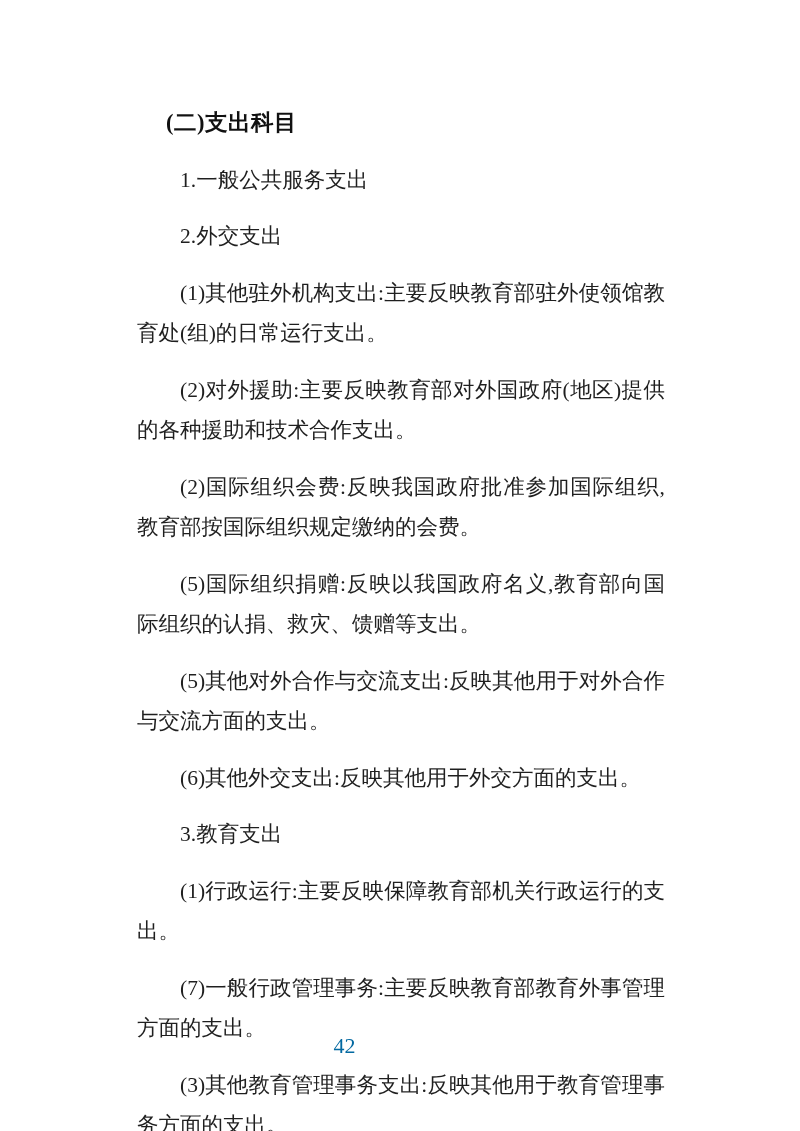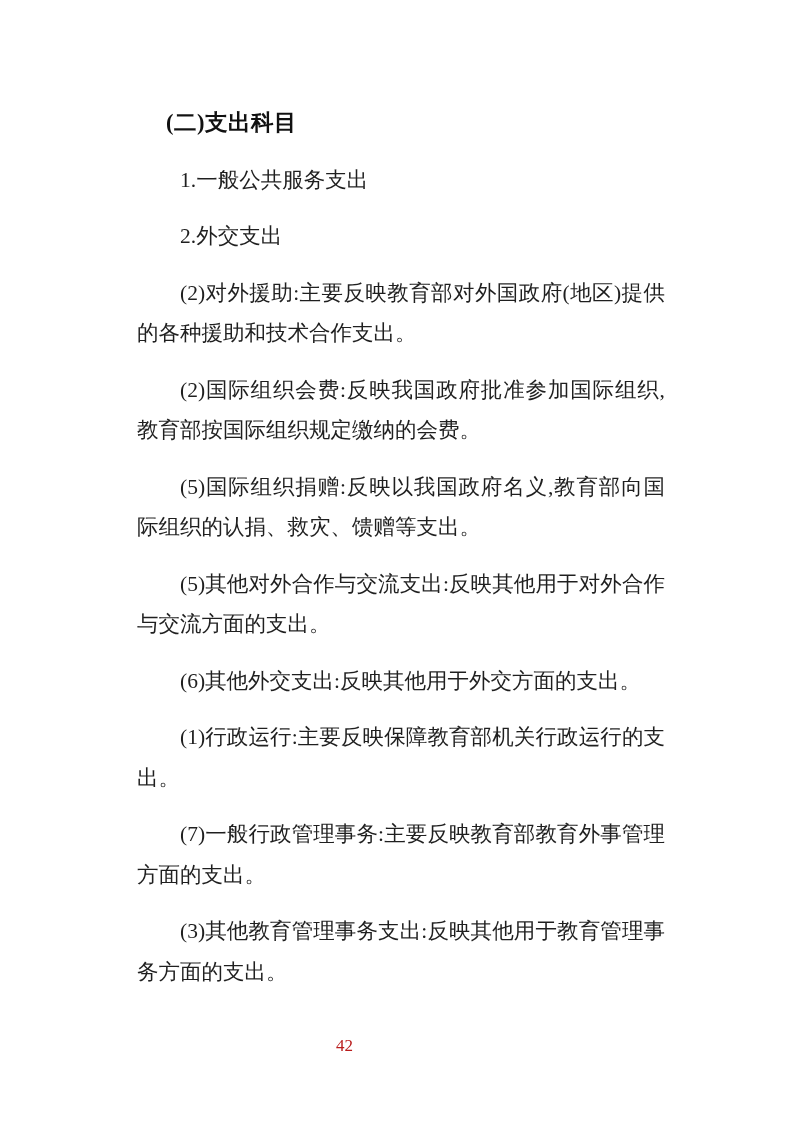--- a/index.html
+++ b/index.html
@@ -40,36 +40,38 @@
     margin: 16px;
     word-break: break-all;
   }
   .page-number {
     position: absolute;
     top: 1035px;
     left: 0;
     width: 100%;
     box-sizing: border-box;
     text-align: center;
-    font-size: 17px;
+    font-size: 22px;
     line-height: 22px;
-    color: #b91c1c;
+    color: #0369a1;
   }
 </style>
 </head>
 <body>
 
 <div class="page">
   <div class="content">
     <h1 class="heading">(二)支出科目</h1>
     <p class="para">1.一般公共服务支出</p>
     <p class="para">2.外交支出</p>
+    <p class="para">(1)其他驻外机构支出:主要反映教育部驻外使领馆教育处(组)的日常运行支出。</p>
     <p class="para">(2)对外援助:主要反映教育部对外国政府(地区)提供的各种援助和技术合作支出。</p>
     <p class="para">(2)国际组织会费:反映我国政府批准参加国际组织,教育部按国际组织规定缴纳的会费。</p>
     <p class="para">(5)国际组织捐赠:反映以我国政府名义,教育部向国际组织的认捐、救灾、馈赠等支出。</p>
     <p class="para">(5)其他对外合作与交流支出:反映其他用于对外合作与交流方面的支出。</p>
     <p class="para">(6)其他外交支出:反映其他用于外交方面的支出。</p>
+    <p class="para">3.教育支出</p>
     <p class="para">(1)行政运行:主要反映保障教育部机关行政运行的支出。</p>
     <p class="para">(7)一般行政管理事务:主要反映教育部教育外事管理方面的支出。</p>
     <p class="para">(3)其他教育管理事务支出:反映其他用于教育管理事务方面的支出。</p>
   </div>
   <div class="page-number">42</div>
 </div>
 
 </body></html>

